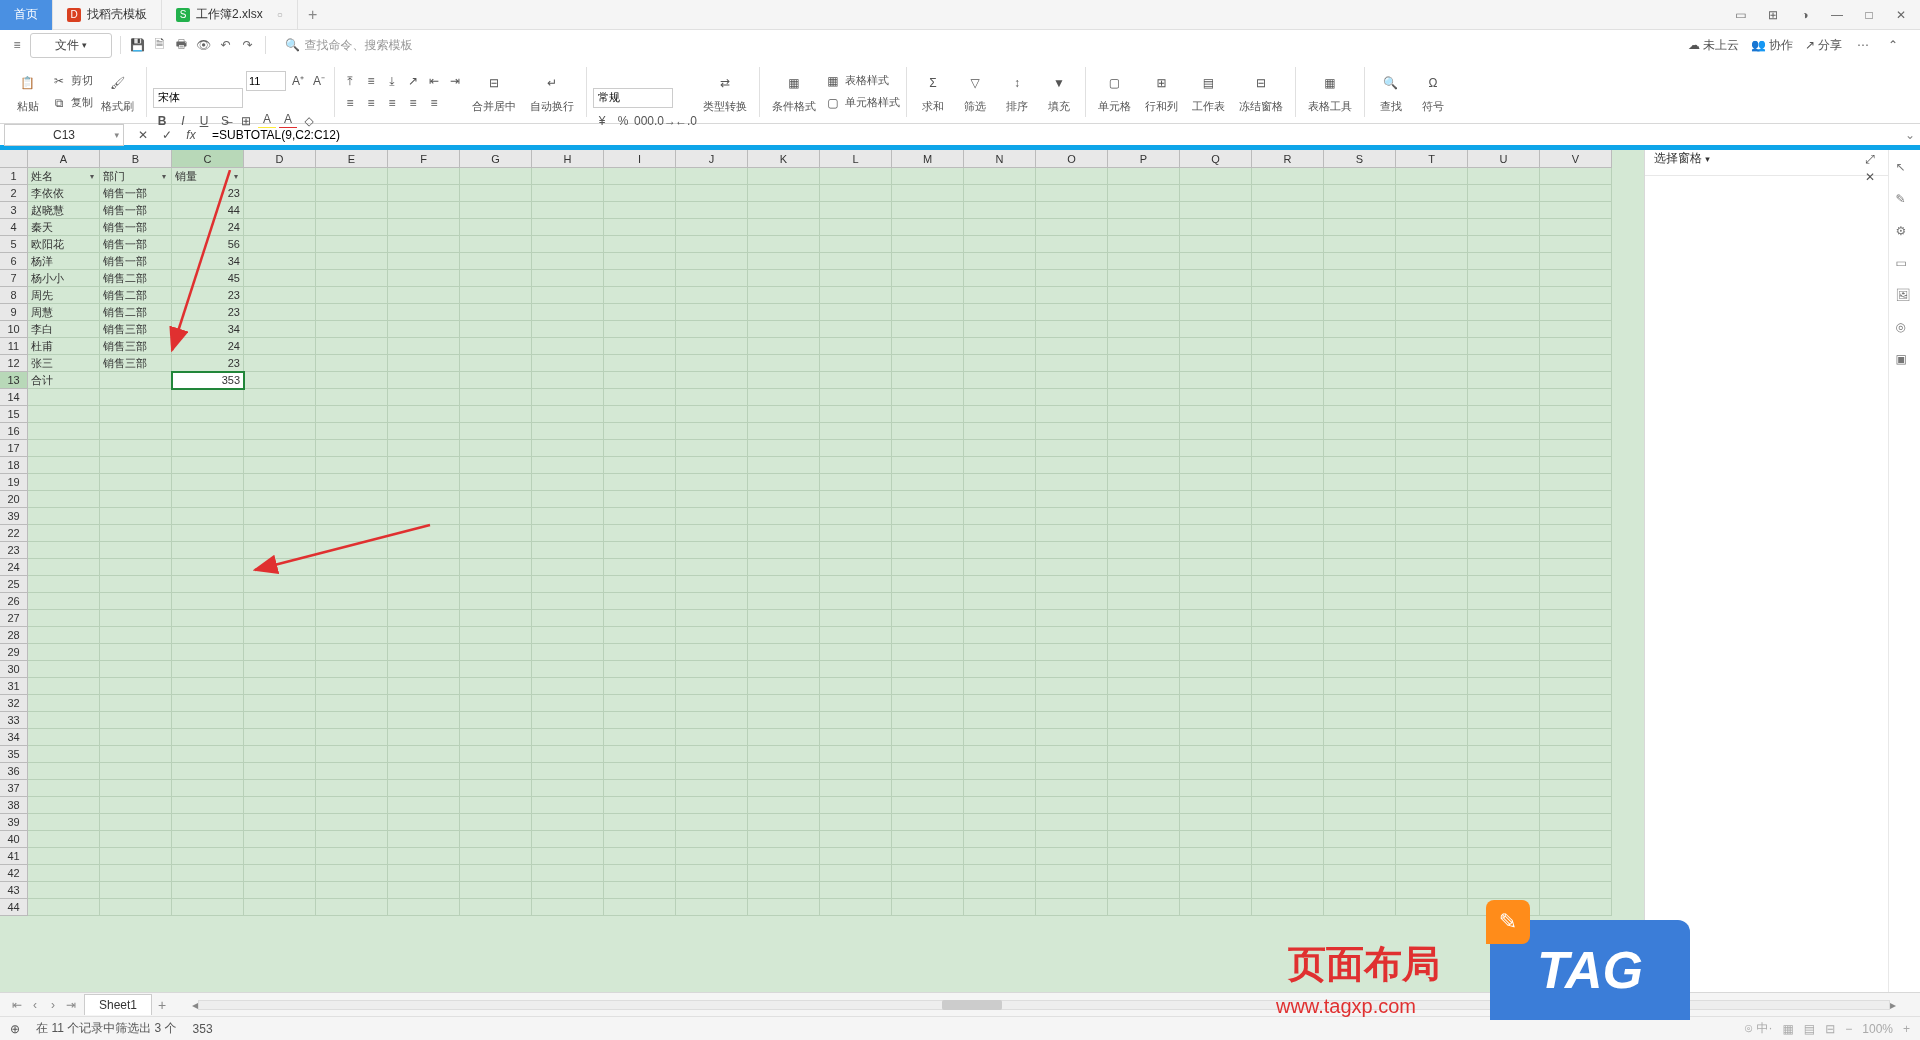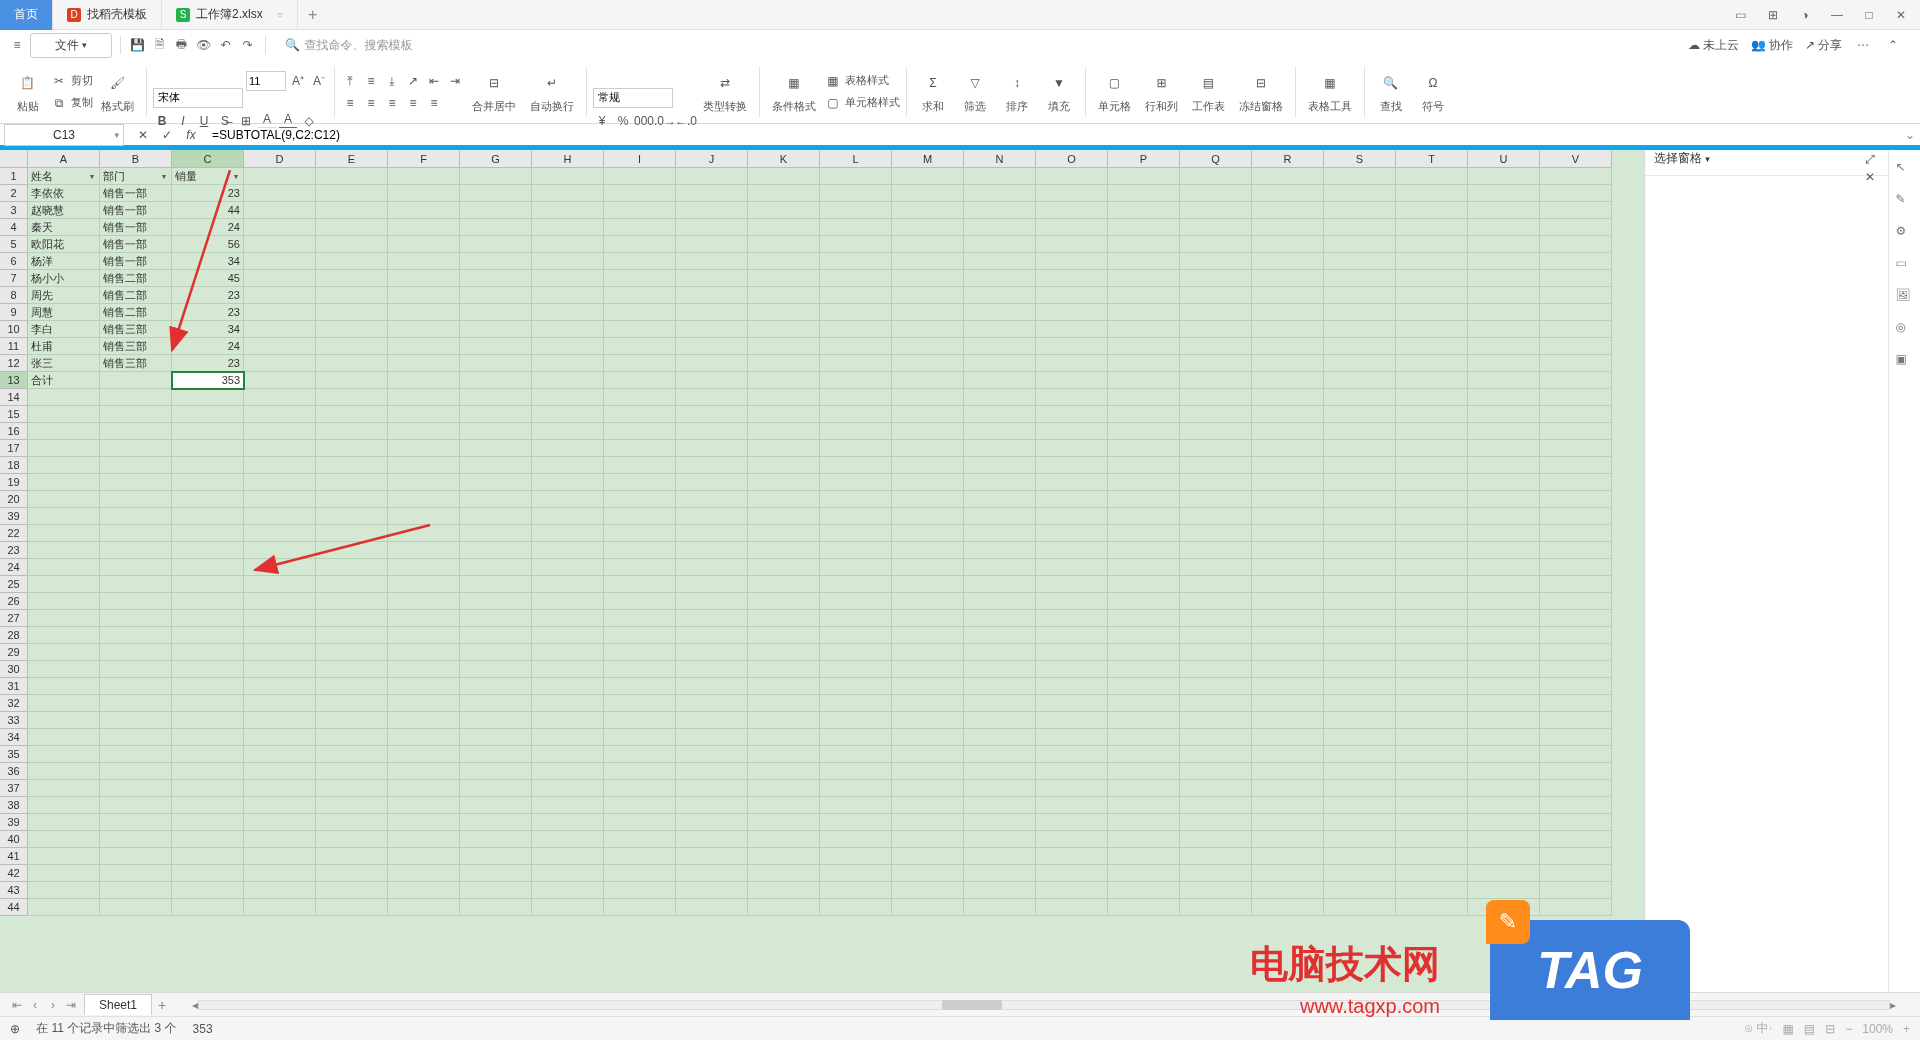--- a/index.html
+++ b/index.html
@@ -83,21 +83,21 @@
 .hscroll { flex: 1; margin: 0 20px; height: 12px; display: flex; align-items: center; position: relative; }
 .hscroll-track { flex: 1; height: 10px; background: #eee; border: 1px solid #ddd; }
 .hscroll-thumb { position: absolute; left: 44%; width: 60px; height: 10px; background: #ccc; border-radius: 2px; }
 
 
 .status-bar { height: 24px; background: #f5f5f5; border-top: 1px solid #e0e0e0; display: flex; align-items: center; padding: 0 10px; font-size: 12px; color: #555; gap: 16px; }
 .status-right { margin-left: auto; display: flex; gap: 10px; align-items: center; color: #aaa; }
 
 
 .watermark1 { position: absolute; right: 480px; bottom: 50px; font-size: 38px; font-weight: bold; color: #e03030; font-family: "SimHei"; z-index: 50; }
-.watermark1b { position: absolute; right: 480px; bottom: 22px; font-size: 20px; color: #e03030; z-index: 50; }
+.watermark1b { position: absolute; right: 504px; bottom: 22px; font-size: 20px; color: #e03030; z-index: 50; }
 .watermark2 { position: absolute; right: 230px; bottom: 20px; width: 200px; height: 100px; background: #3b7dd8; border-radius: 12px 12px 0 0; display: flex; align-items: center; justify-content: center; font-size: 52px; font-weight: bold; color: #fff; font-style: italic; z-index: 50; }
 .watermark2-bubble { position: absolute; right: 390px; bottom: 96px; width: 44px; height: 44px; background: #ff8c1a; border-radius: 8px 8px 8px 0; z-index: 51; display: flex; align-items: center; justify-content: center; color: #fff; font-size: 22px; }
 
 svg { width: 100%; height: 100%; }
 </style>
 </head>
 <body>
 
 <div class="titlebar">
   <div class="tab active">
@@ -1524,16 +1524,16 @@
     <span>⊙ 中·</span>
     <span>▦</span>
     <span>▤</span>
     <span>⊟</span>
     <span>−</span>
     <span>100%</span>
     <span>+</span>
   </div>
 </div>
 
-<div class="watermark1">电脑技术网</div>
+<div class="watermark1">页面布局</div>
 <div class="watermark1b">www.tagxp.com</div>
 <div class="watermark2-bubble">✎</div>
 <div class="watermark2">TAG</div>
 
 </body></html>

